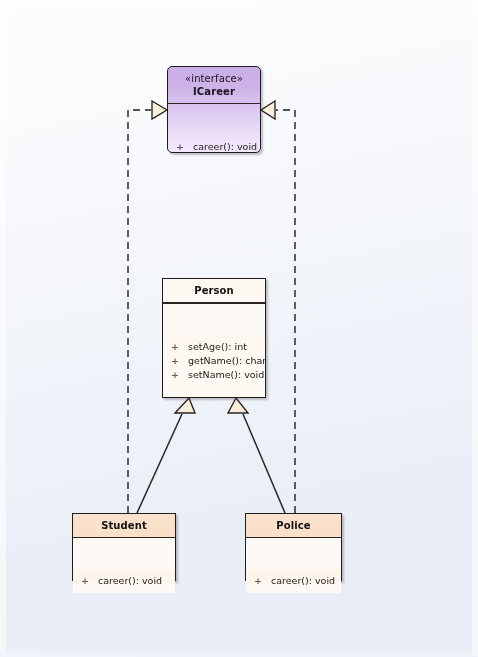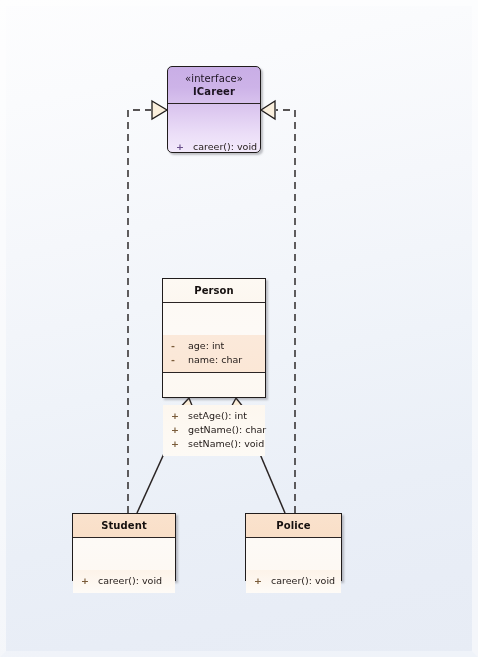--- a/index.html
+++ b/index.html
@@ -175,28 +175,20 @@
         <span class="vis">+</span><span>career(): void</span>
       </div>
     </div>
   </div>
 
   <div class="uml-class peach" id="person">
     <div class="cls-header">
       <span>Person</span>
     </div>
     <div class="divider"></div>
-    <div class="cls-section attrs">
-      <div class="member">
-        <span class="vis">-</span><span>age: int</span>
-      </div>
-      <div class="member">
-        <span class="vis">-</span><span>name: char</span>
-      </div>
-    </div>
     <div class="divider"></div>
     <div class="cls-section ops">
       <div class="member">
         <span class="vis">+</span><span>setAge(): int</span>
       </div>
       <div class="member">
         <span class="vis">+</span><span>getName(): char</span>
       </div>
       <div class="member">
         <span class="vis">+</span><span>setName(): void</span>

